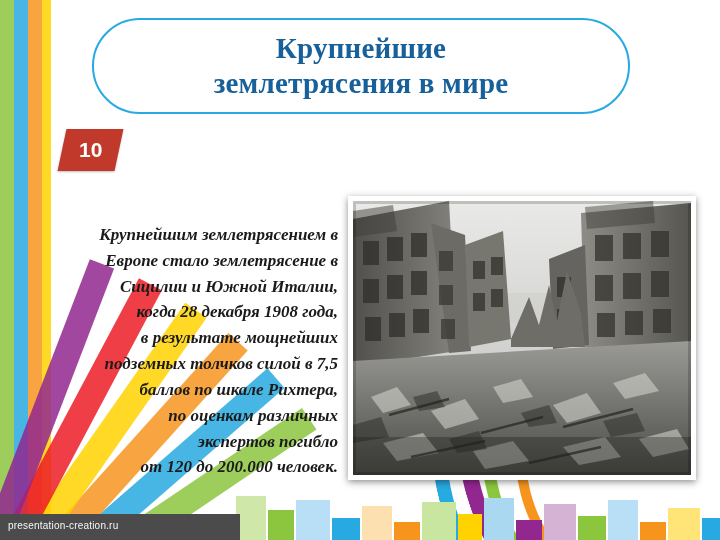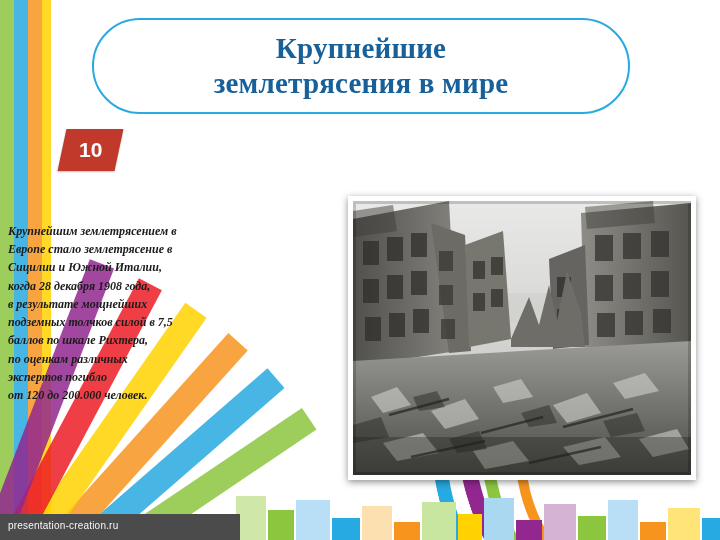--- a/index.html
+++ b/index.html
@@ -140,26 +140,26 @@
     font-size: 23px;
     z-index: 6;
   }
 
   
   .body-text {
     position: absolute;
     left: 8px;
     top: 222px;
     width: 330px;
-    text-align: left;
+    text-align: right;
     color: #1b1b1b;
     font-family: "Liberation Serif", serif;
     font-weight: bold;
     font-style: italic;
-    font-size: 12px;
+    font-size: 17px;
     line-height: 1.52;
     z-index: 6;
     white-space: pre-line;
   }
 
   
   .photo-frame {
     position: absolute;
     left: 348px;
     top: 196px;

